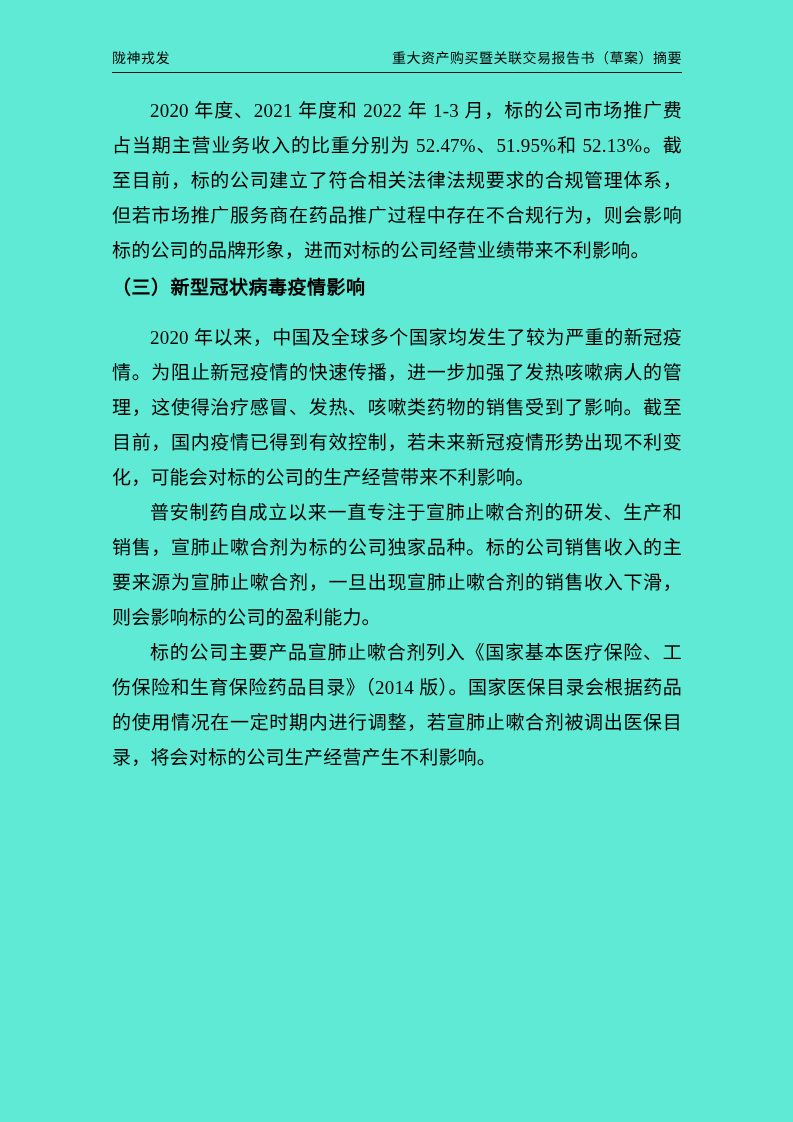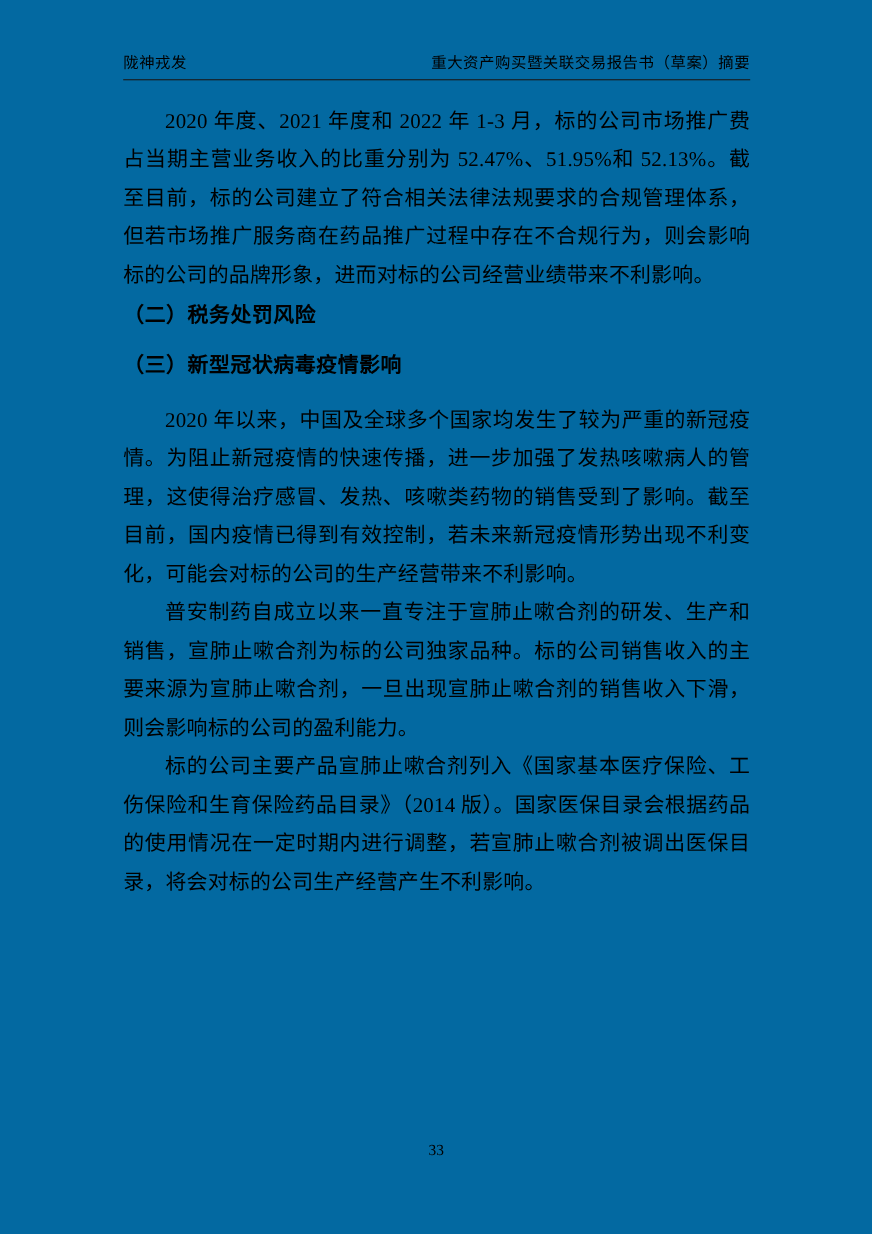--- a/index.html
+++ b/index.html
@@ -4,21 +4,21 @@
 <style>
   html, body {
     margin: 0;
     padding: 0;
     background: #ffffff;
   }
   .page {
     position: relative;
     width: 793px;
     height: 1122px;
-    background: #0369a1;
+    background: #5eead4;
     color: #000000;
     box-sizing: border-box;
     overflow: hidden;
     font-family: "Liberation Serif", "DejaVu Serif", serif;
   }
   .page-header {
     position: absolute;
     top: 50px;
     left: 112px;
     right: 111px;
@@ -70,31 +70,27 @@
 <div class="page">
 
   <div class="page-header">
     <span>陇神戎发</span>
     <span>重大资产购买暨关联交易报告书（草案）摘要</span>
   </div>
 
   <div class="content">
     <p>2020 年度、2021 年度和 2022 年 1-3 月，标的公司市场推广费占当期主营业务收入的比重分别为 52.47%、51.95%和 52.13%。截至目前，标的公司建立了符合相关法律法规要求的合规管理体系，但若市场推广服务商在药品推广过程中存在不合规行为，则会影响标的公司的品牌形象，进而对标的公司经营业绩带来不利影响。</p>
 
-    <h2>（二）税务处罚风险</h2>
 
 
     <h2>（三）新型冠状病毒疫情影响</h2>
 
     <p>2020 年以来，中国及全球多个国家均发生了较为严重的新冠疫情。为阻止新冠疫情的快速传播，进一步加强了发热咳嗽病人的管理，这使得治疗感冒、发热、咳嗽类药物的销售受到了影响。截至目前，国内疫情已得到有效控制，若未来新冠疫情形势出现不利变化，可能会对标的公司的生产经营带来不利影响。</p>
 
 
     <p>普安制药自成立以来一直专注于宣肺止嗽合剂的研发、生产和销售，宣肺止嗽合剂为标的公司独家品种。标的公司销售收入的主要来源为宣肺止嗽合剂，一旦出现宣肺止嗽合剂的销售收入下滑，则会影响标的公司的盈利能力。</p>
 
 
     <p>标的公司主要产品宣肺止嗽合剂列入《国家基本医疗保险、工伤保险和生育保险药品目录》（2014 版）。国家医保目录会根据药品的使用情况在一定时期内进行调整，若宣肺止嗽合剂被调出医保目录，将会对标的公司生产经营产生不利影响。</p>
   </div>
 
-  <div class="page-footer">
-    <span>33</span>
-  </div>
 
 </div>
 
 </body></html>

